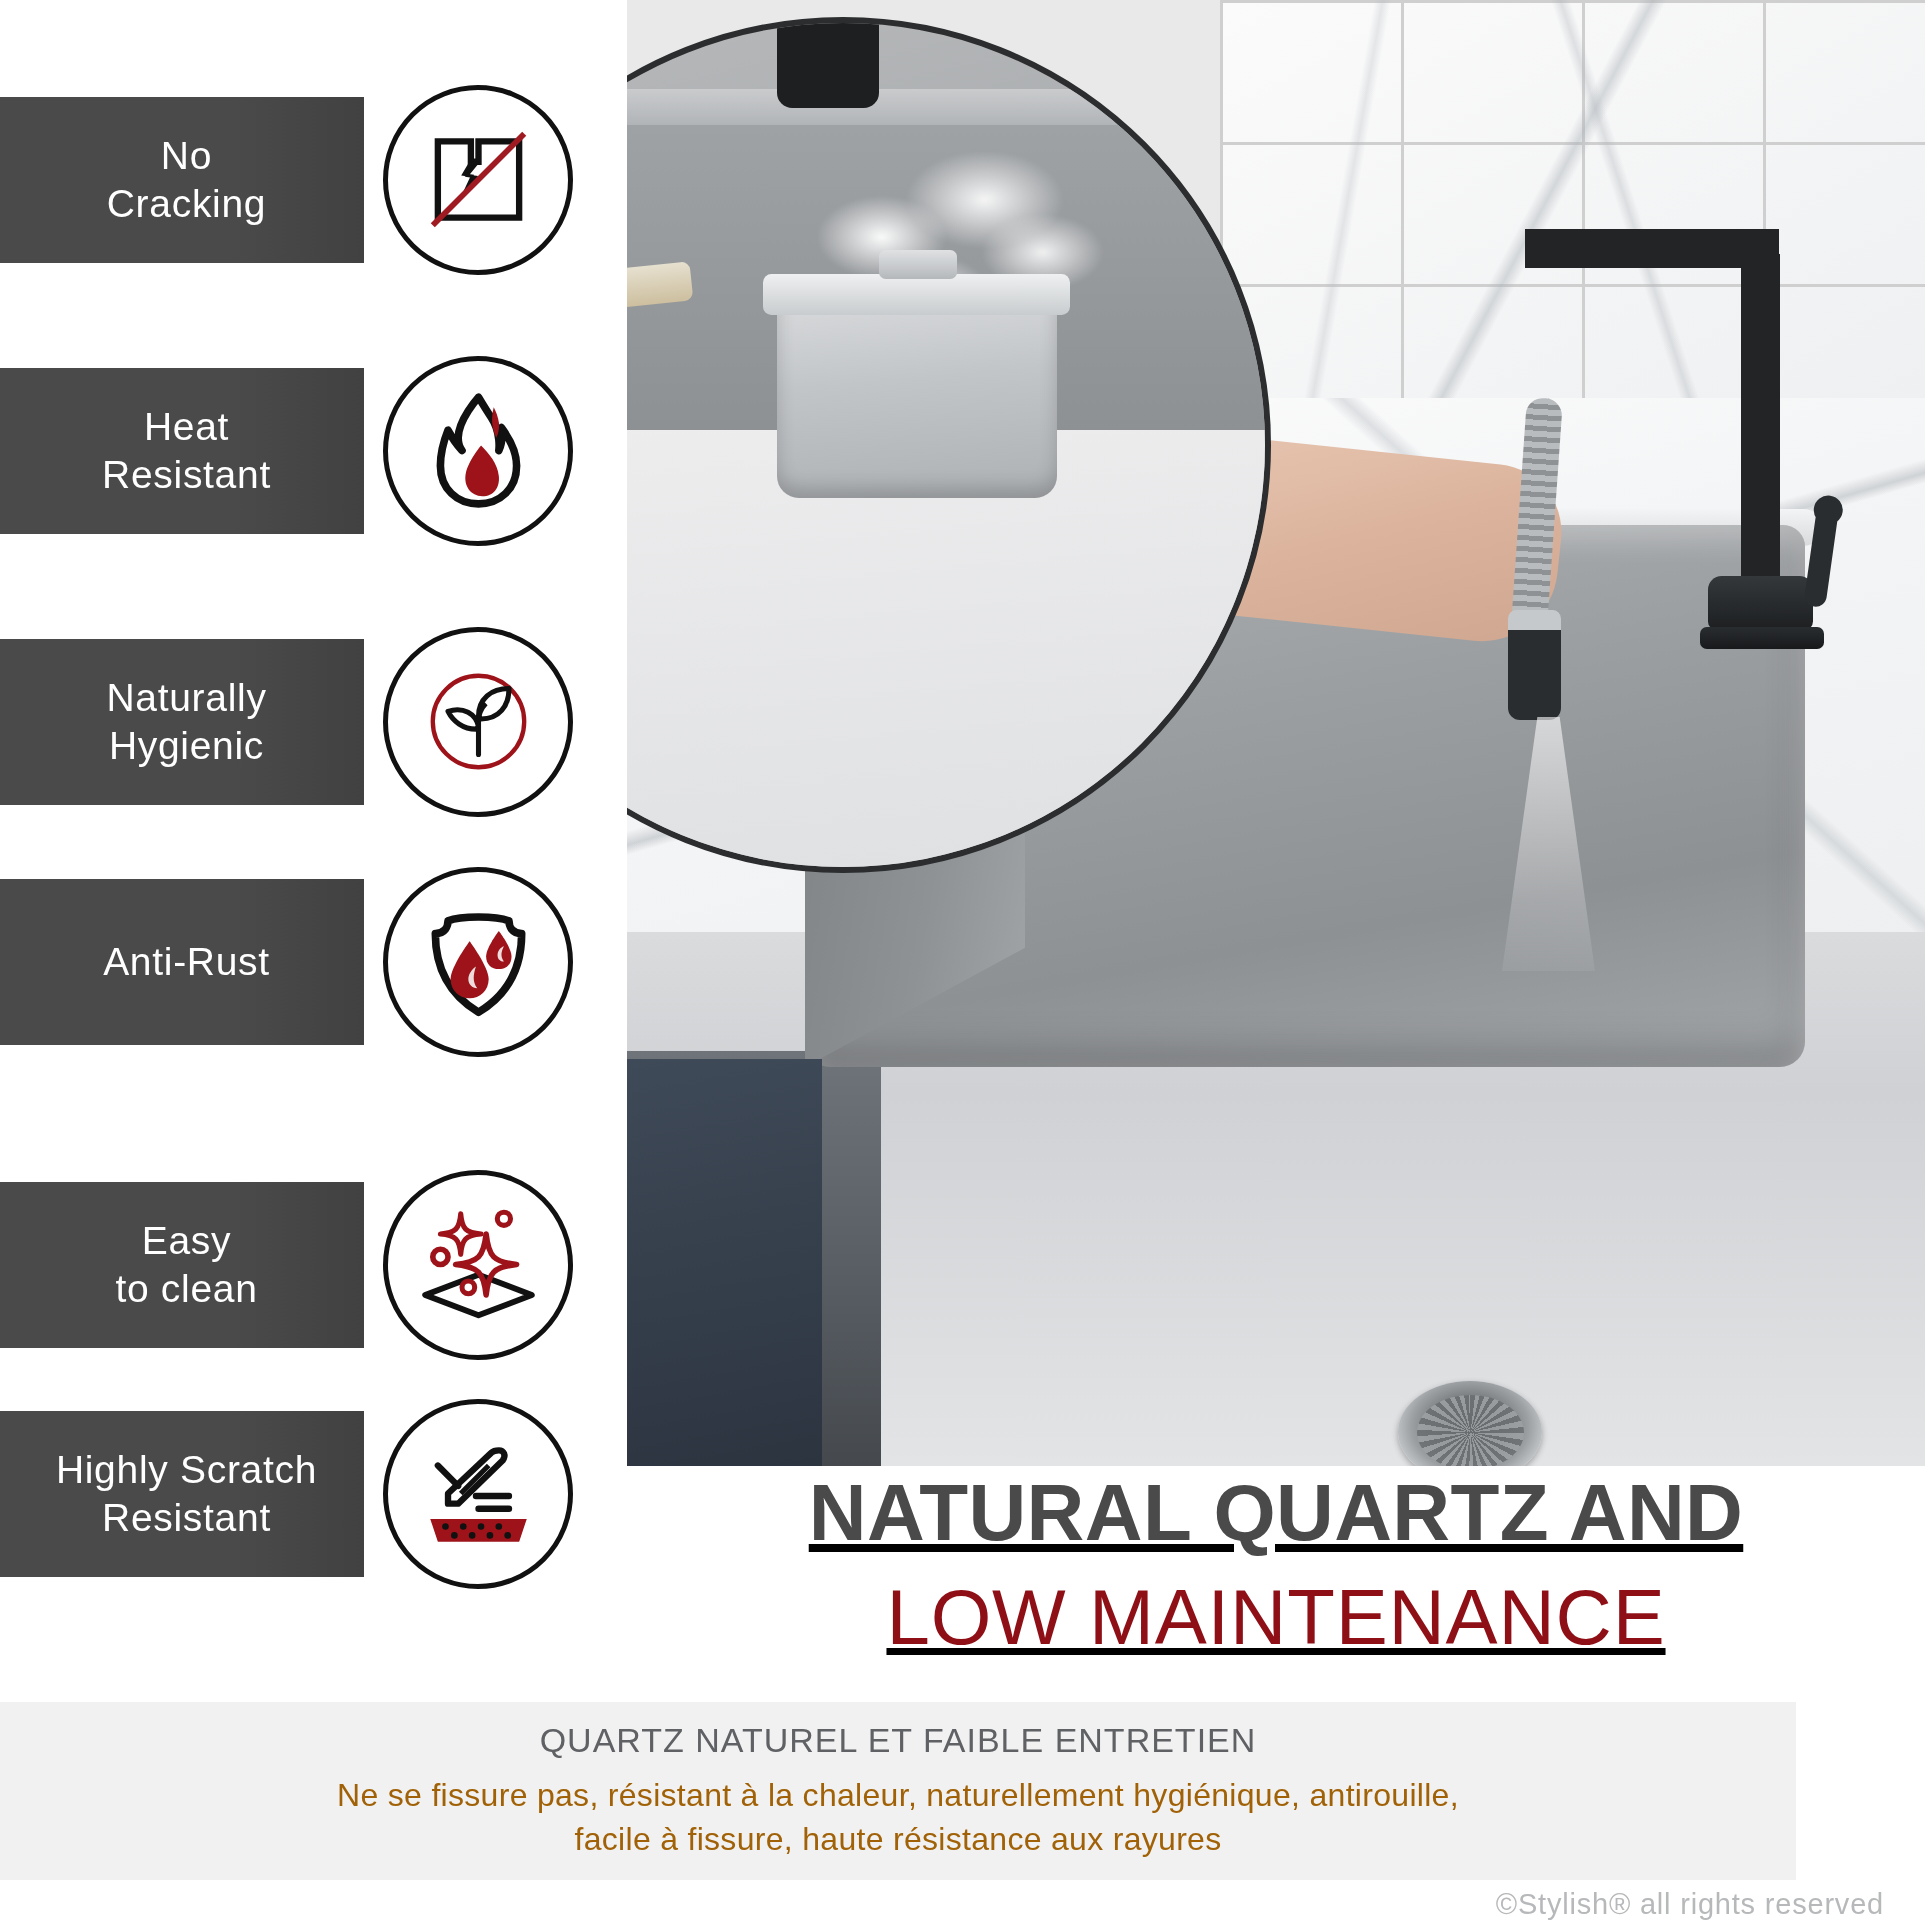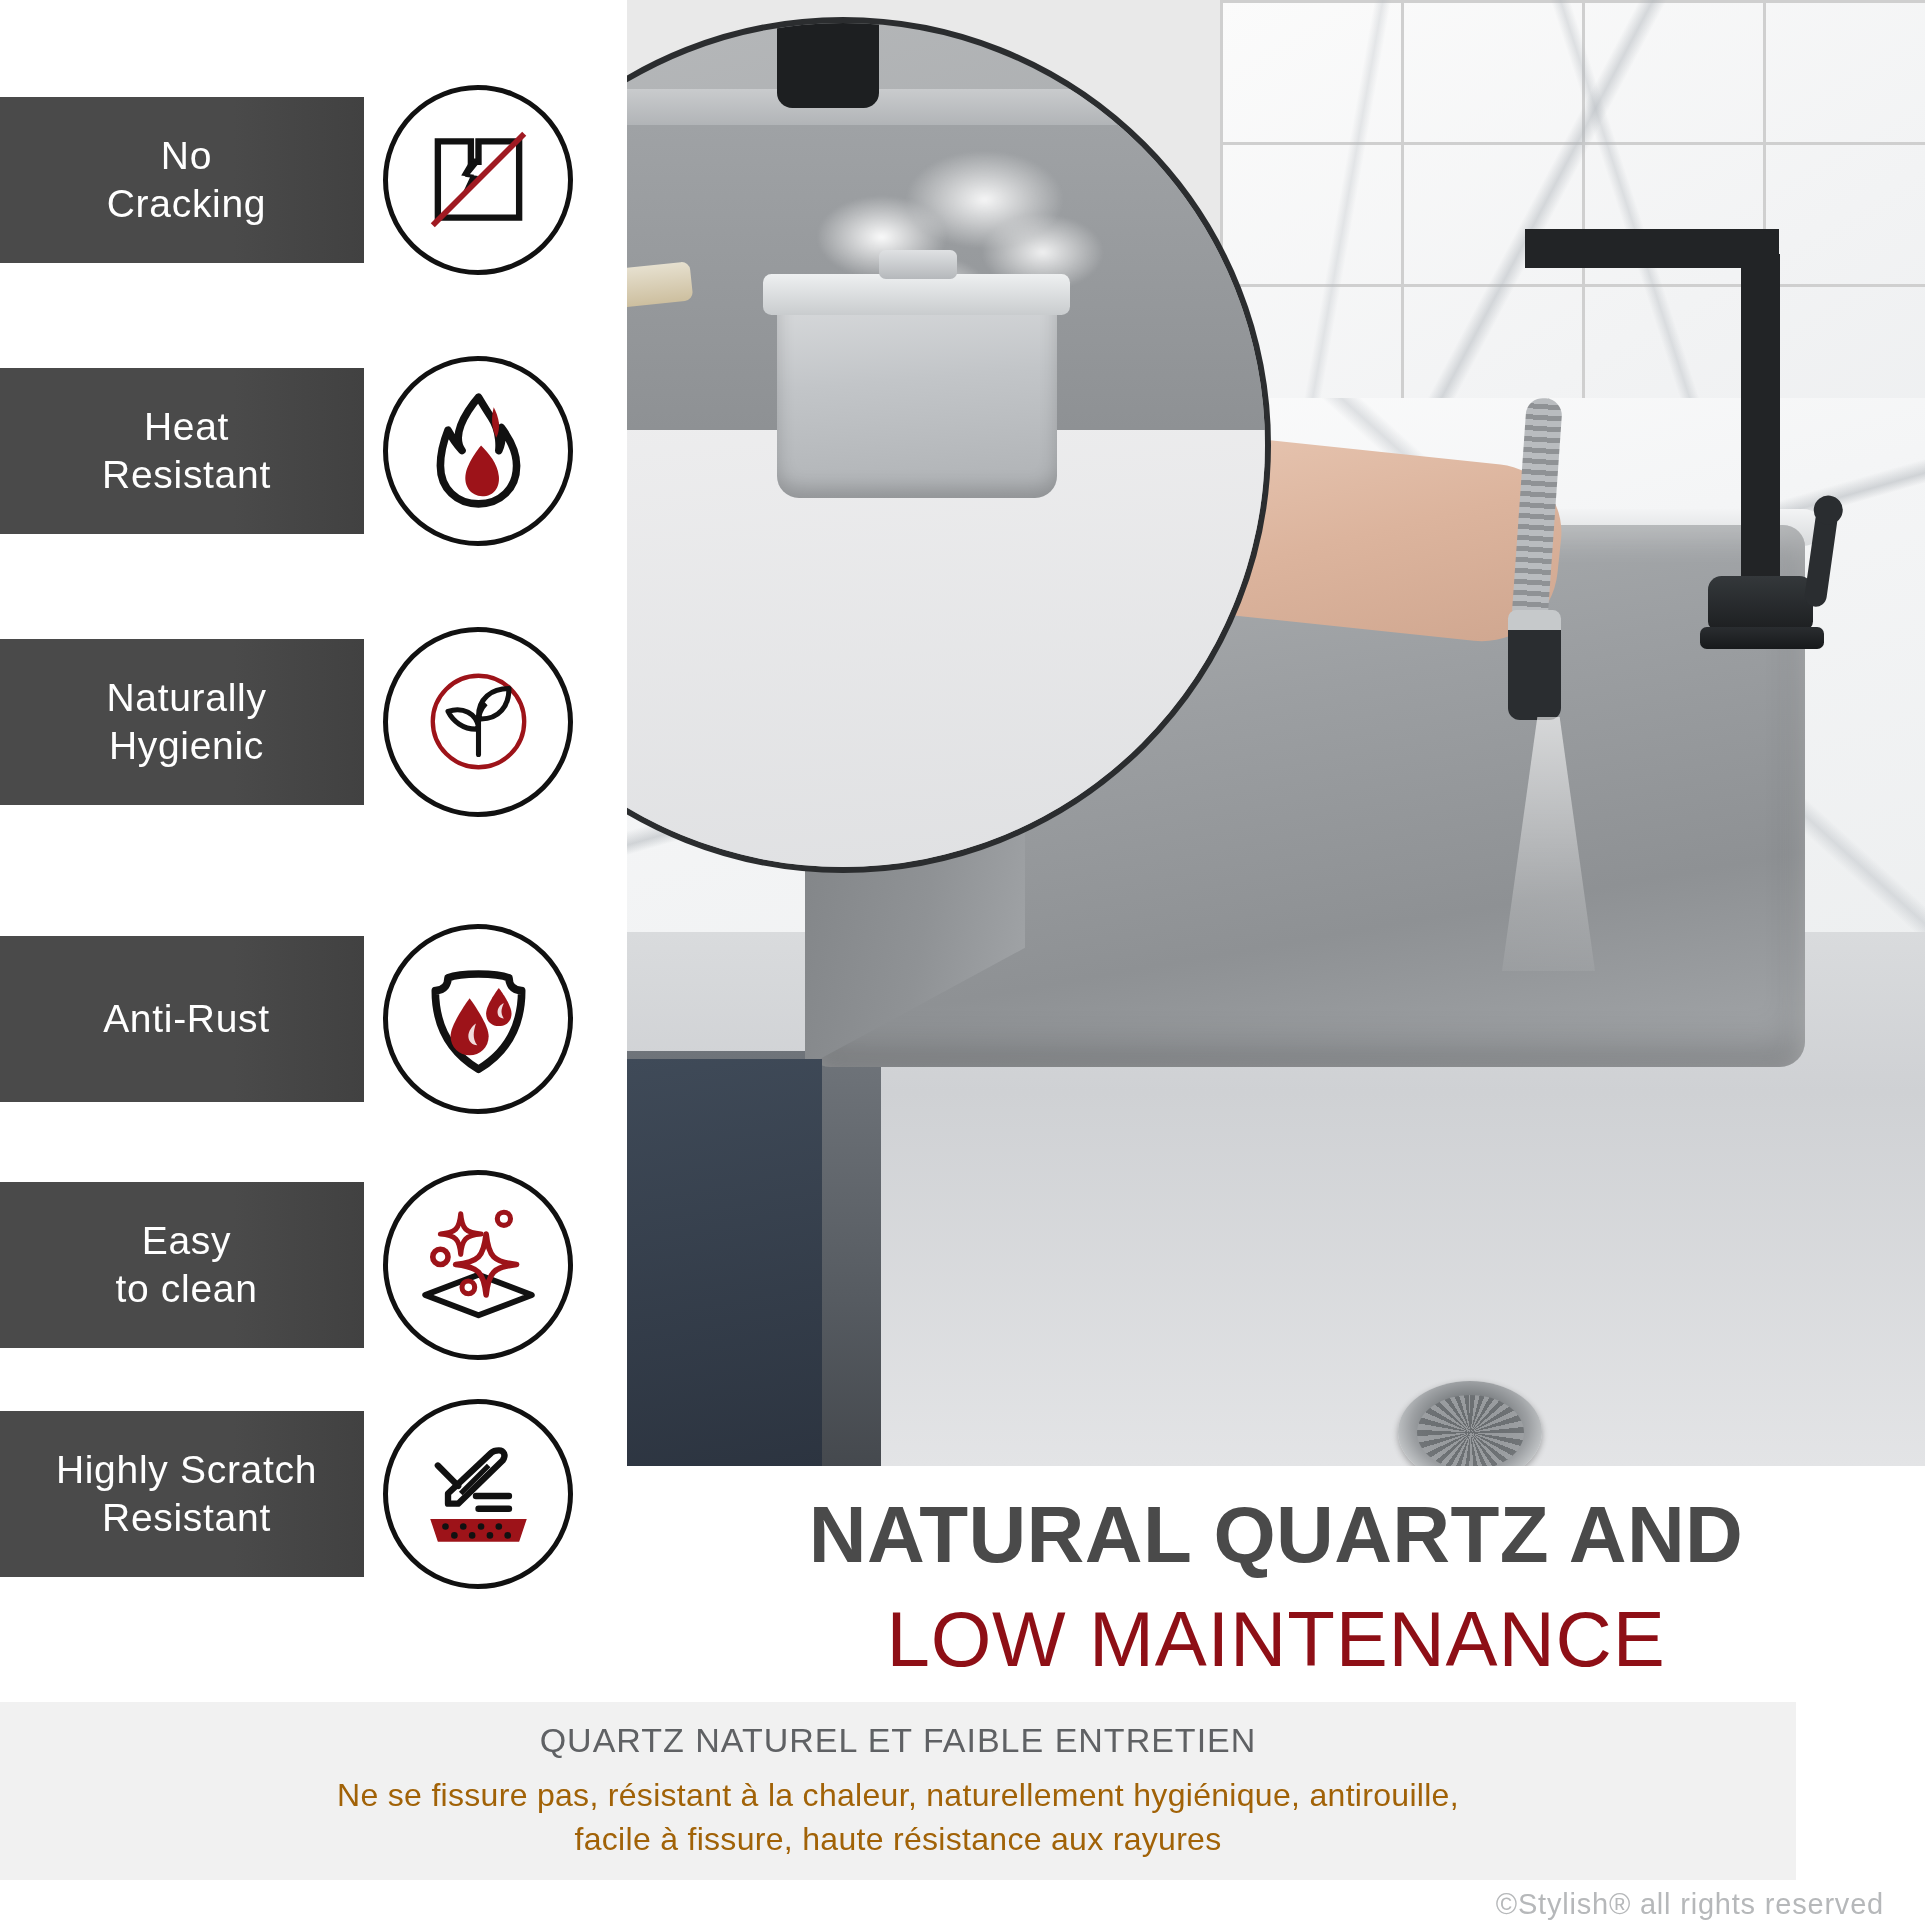--- a/index.html
+++ b/index.html
@@ -258,21 +258,21 @@
   }
   .brush {
     position:absolute; left:25.4px; top:251px; width:246px; height:39px;
     background: linear-gradient(180deg,#e6e0cf,#cdbf9f);
     border-radius: 8.5px; transform: rotate(-6deg);
   }
 
   
   #title-block {
     position:absolute; left:627px; top:1471px; width:1298px; height:212px;
-    display:flex; flex-direction:column; align-items:center; justify-content:flex-end;
+    display:flex; flex-direction:column; align-items:center; justify-content:flex-start;text-decoration:underline;
   }
   #title-line1 {
     font-size: 80px; font-weight: 700; color:#4a4a4a;
     letter-spacing: 0.4px; line-height: 1.06;
     font-family: "Liberation Sans", sans-serif;
   }
   #title-line2 {
     font-size: 78px; font-weight: 400; color:#8e0f16;
     letter-spacing: 0.8px; line-height: 1.12; margin-top: 18px;
     font-family: "Liberation Sans", sans-serif;
@@ -341,21 +341,21 @@
         <svg viewBox="0 0 100 100">
           <circle cx="50" cy="50" r="36" fill="none" stroke="#9d1319" stroke-width="3.4"></circle>
           <path d="M50 76 V46" stroke="#111" stroke-width="4" fill="none" stroke-linecap="round"></path>
           <path d="M50 46 C50 32 60 24 74 24 C74 38 66 48 52 48 Z" fill="none" stroke="#111" stroke-width="4" stroke-linejoin="round"></path>
           <path d="M48 56 C38 56 30 50 26 42 C38 38 48 44 50 54 Z" fill="none" stroke="#111" stroke-width="4" stroke-linejoin="round"></path>
           <path d="M56 36 C52 40 50 46 50 52" fill="none" stroke="#111" stroke-width="3.2"></path>
         </svg>
       </div>
     </div>
 
-    <div class="feature-row" style="top:873px">
+    <div class="feature-row" style="top:816px">
       <div class="feature-bar">
         <span class="feature-label">Anti-Rust</span>
       </div>
       <div class="feature-icon-circle">
         <svg viewBox="0 0 100 100">
           <path d="M16 28 C24 28 26 22 26 18 C36 14 64 14 74 18 C74 22 76 28 84 28 C84 58 70 78 50 90 C30 78 16 58 16 28 Z" fill="none" stroke="#111" stroke-width="6" stroke-linejoin="round"></path>
           <path d="M43 34 C43 34 28 54 28 64 C28 73 35 79 43 79 C51 79 58 73 58 64 C58 54 43 34 43 34 Z" fill="#9d1319"></path>
           <path d="M49 71 C45 71 42 68 42 64 C42 60 45 56 48 54 C46 60 45 66 49 71 Z" fill="#fff" opacity=".85"></path>
           <path d="M66 26 C66 26 56 39 56 46 C56 52 60 56 66 56 C72 56 76 52 76 46 C76 39 66 26 66 26 Z" fill="#9d1319"></path>
           <path d="M70 50 C67 50 65 48 65 45 C65 42 67 39 70 38 C68 42 67 46 70 50 Z" fill="#fff" opacity=".85"></path>

